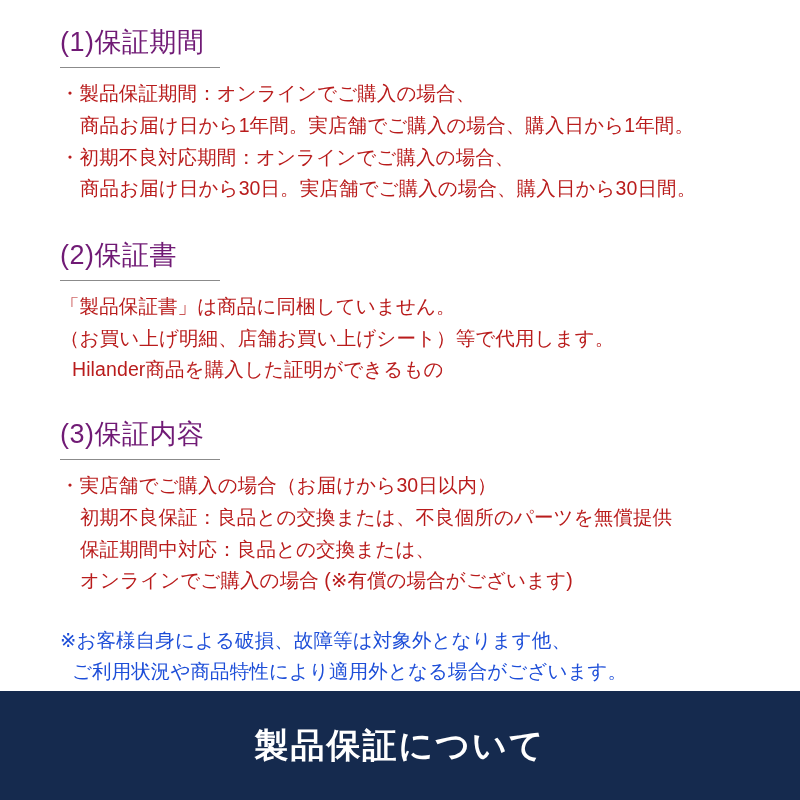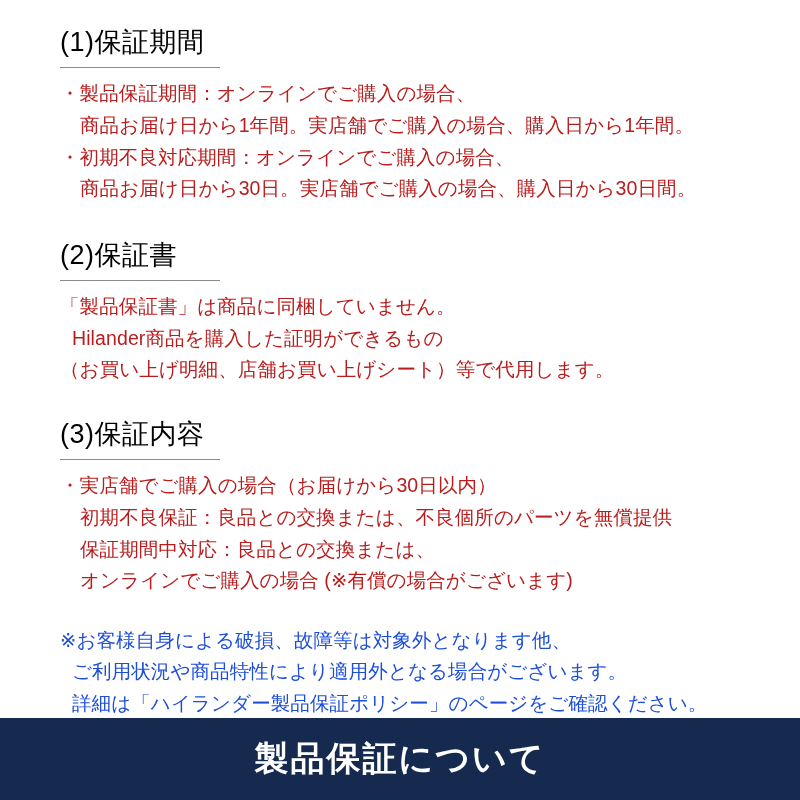--- a/index.html
+++ b/index.html
@@ -24,21 +24,21 @@
   .content {
     padding: 24px 46px 0 60px;
     box-sizing: border-box;
   }
 
   
   .section-head {
     font-size: 27px;
     font-weight: 400;
     letter-spacing: 0.5px;
-    color: #000000;
+    color: #701a75;
     margin: 0;
     line-height: 1.35;
   }
   .head-rule {
     width: 160px;
     height: 1px;
     background: #8b8b8b;
     margin: 7px 0 10px 0;
   }
 
@@ -64,21 +64,21 @@
     color: #c9702c;
   }
   .note .line { color: #1d4ed8; }
 
   
   .footer-bar {
     position: absolute;
     left: 0;
     bottom: 0;
     width: 800px;
-    height: 82px;
+    height: 109px;
     background: #152a4e;
     display: flex;
     align-items: center;
     justify-content: center;
   }
   .footer-title {
     color: #ffffff;
     font-size: 34px;
     font-weight: 700;
     letter-spacing: 2px;
@@ -98,22 +98,22 @@
       <div class="line">・初期不良対応期間：オンラインでご購入の場合、</div>
       <div class="line indent-1">商品お届け日から30日。実店舗でご購入の場合、購入日から30日間。</div>
     </div>
 
     <div class="spacer-1"></div>
 
     <div class="block">
       <h2 class="section-head">(2)保証書</h2>
       <div class="head-rule"></div>
       <div class="line">「製品保証書」は商品に同梱していません。</div>
+      <div class="line">（お買い上げ明細、店舗お買い上げシート）等で代用します。</div>
       <div class="line indent-2">Hilander商品を購入した証明ができるもの</div>
-      <div class="line">（お買い上げ明細、店舗お買い上げシート）等で代用します。</div>
     </div>
 
     <div class="spacer-2"></div>
 
     <div class="block">
       <h2 class="section-head">(3)保証内容</h2>
       <div class="head-rule"></div>
       <div class="line">・実店舗でご購入の場合（お届けから30日以内）</div>
       <div class="line indent-1">初期不良保証：良品との交換または、不良個所のパーツを無償提供</div>
       <div class="line indent-1">保証期間中対応：良品との交換または、</div>

